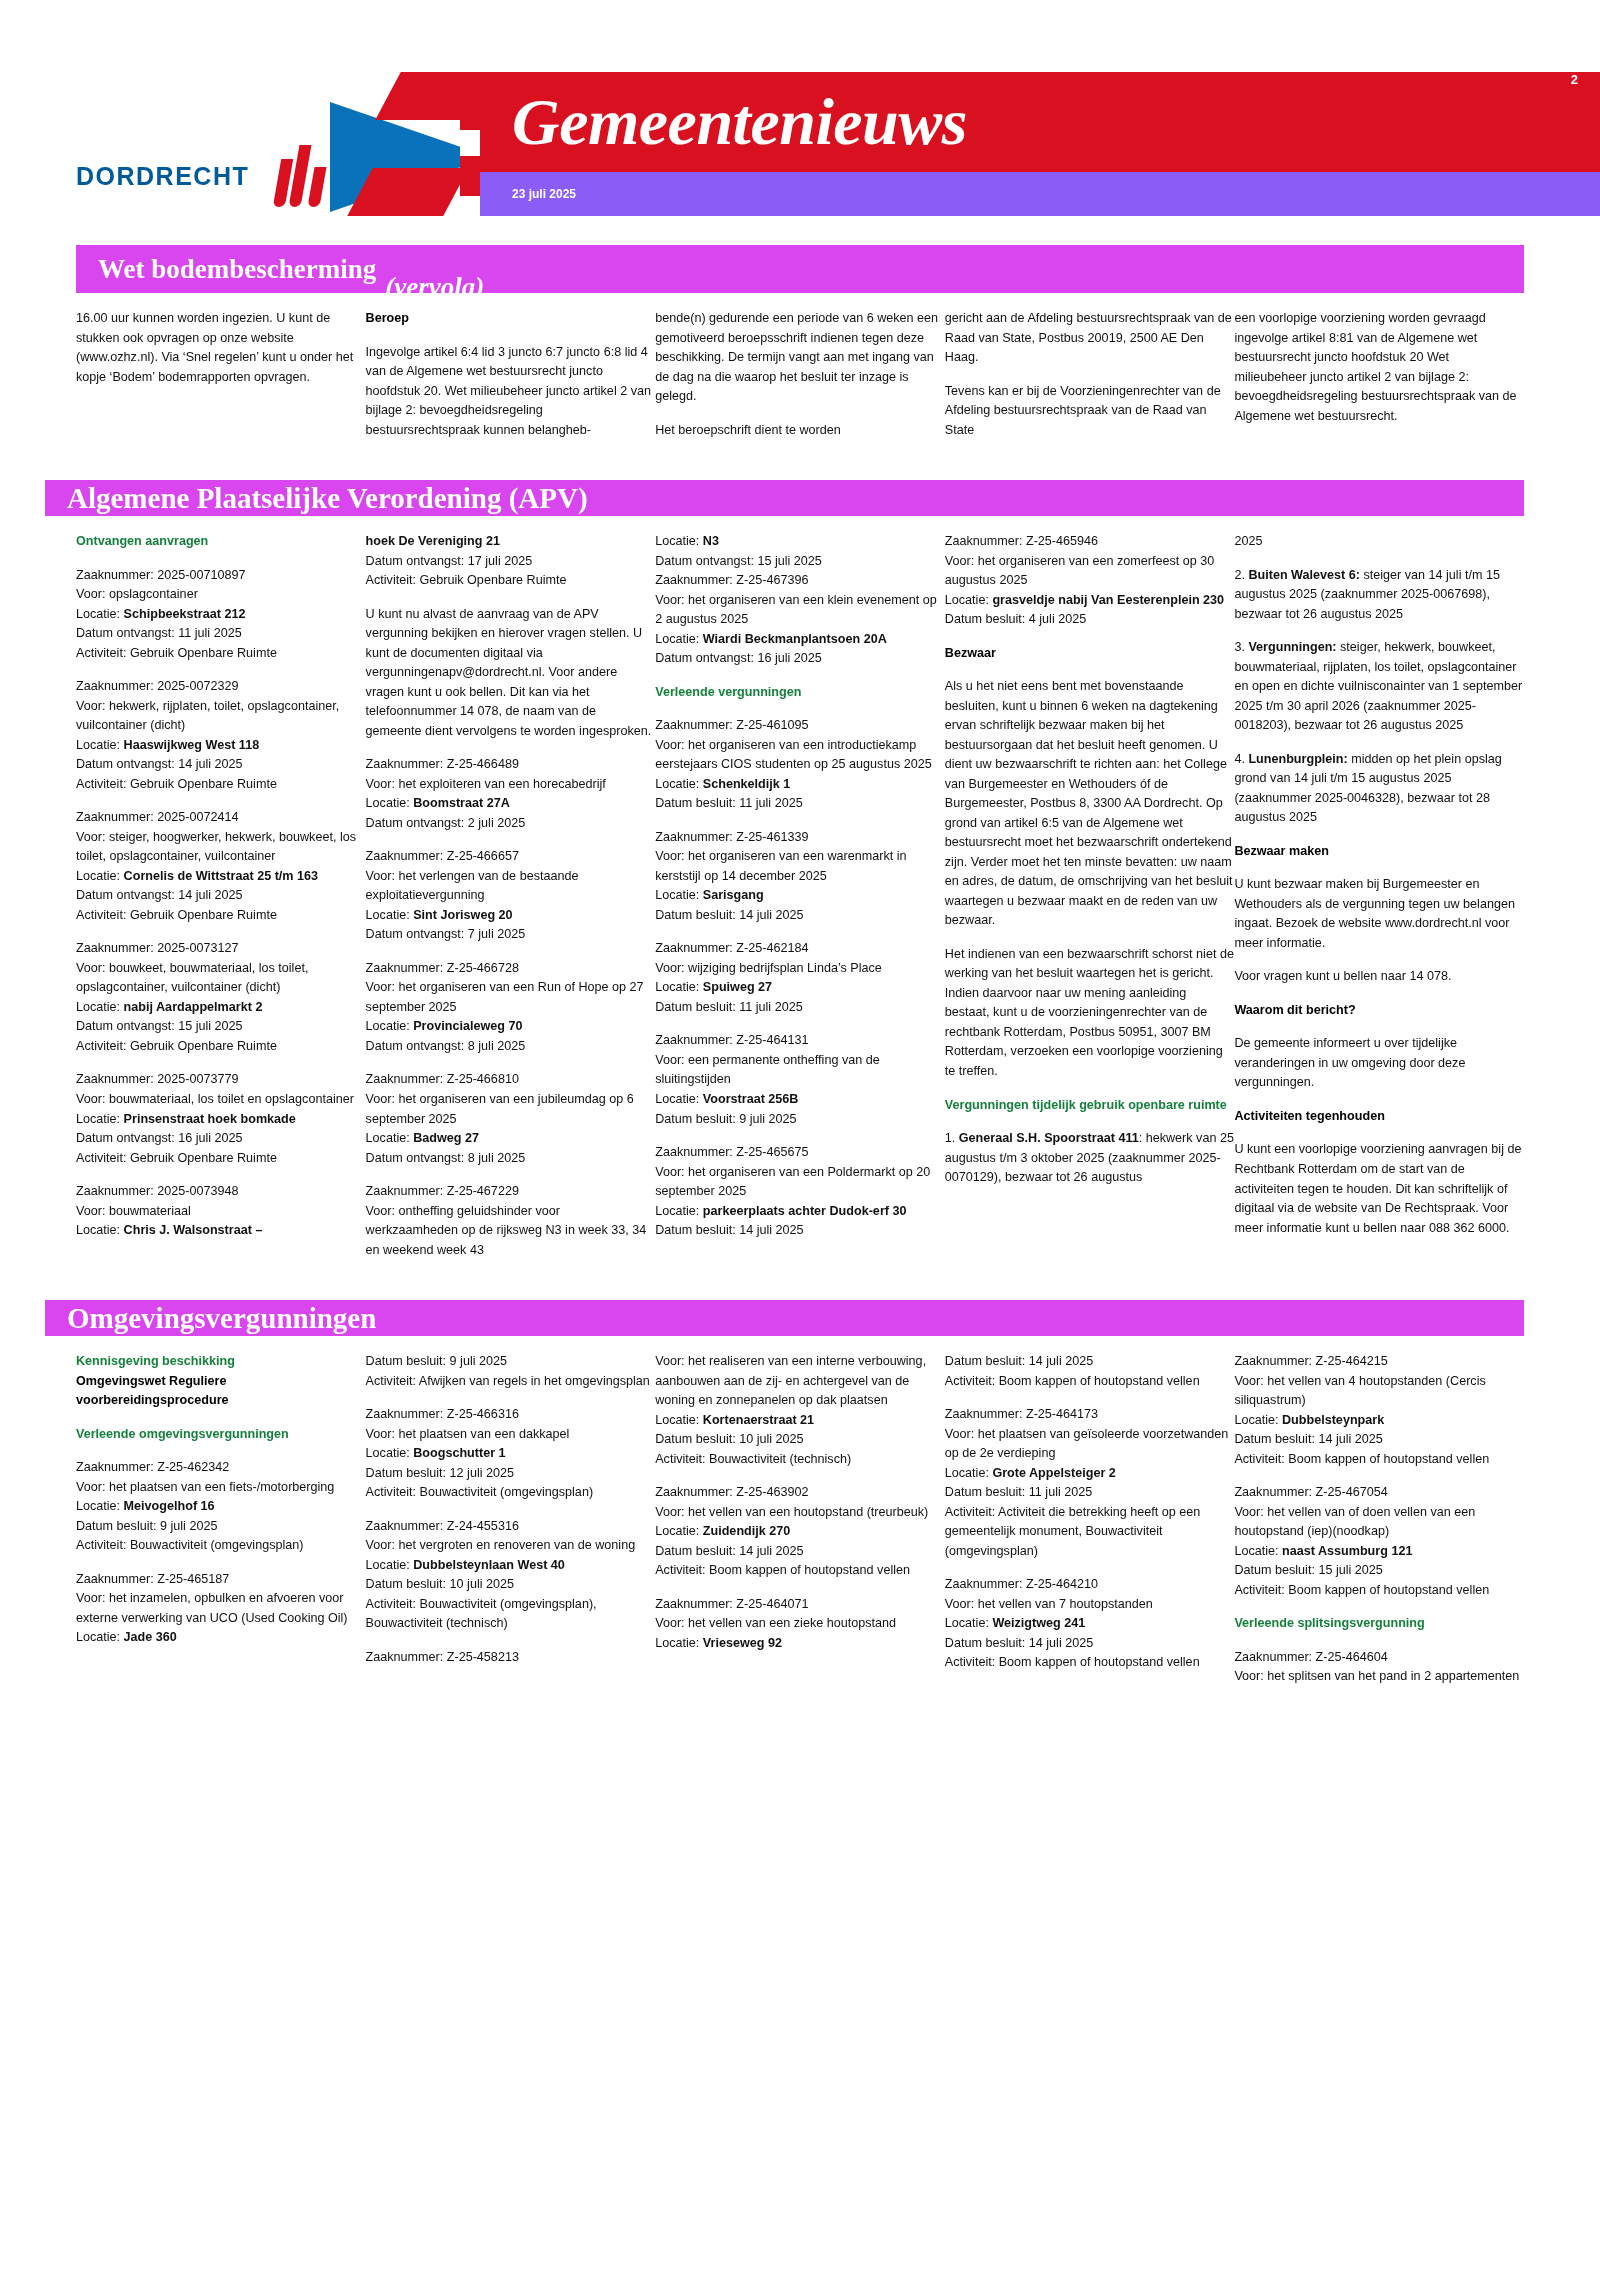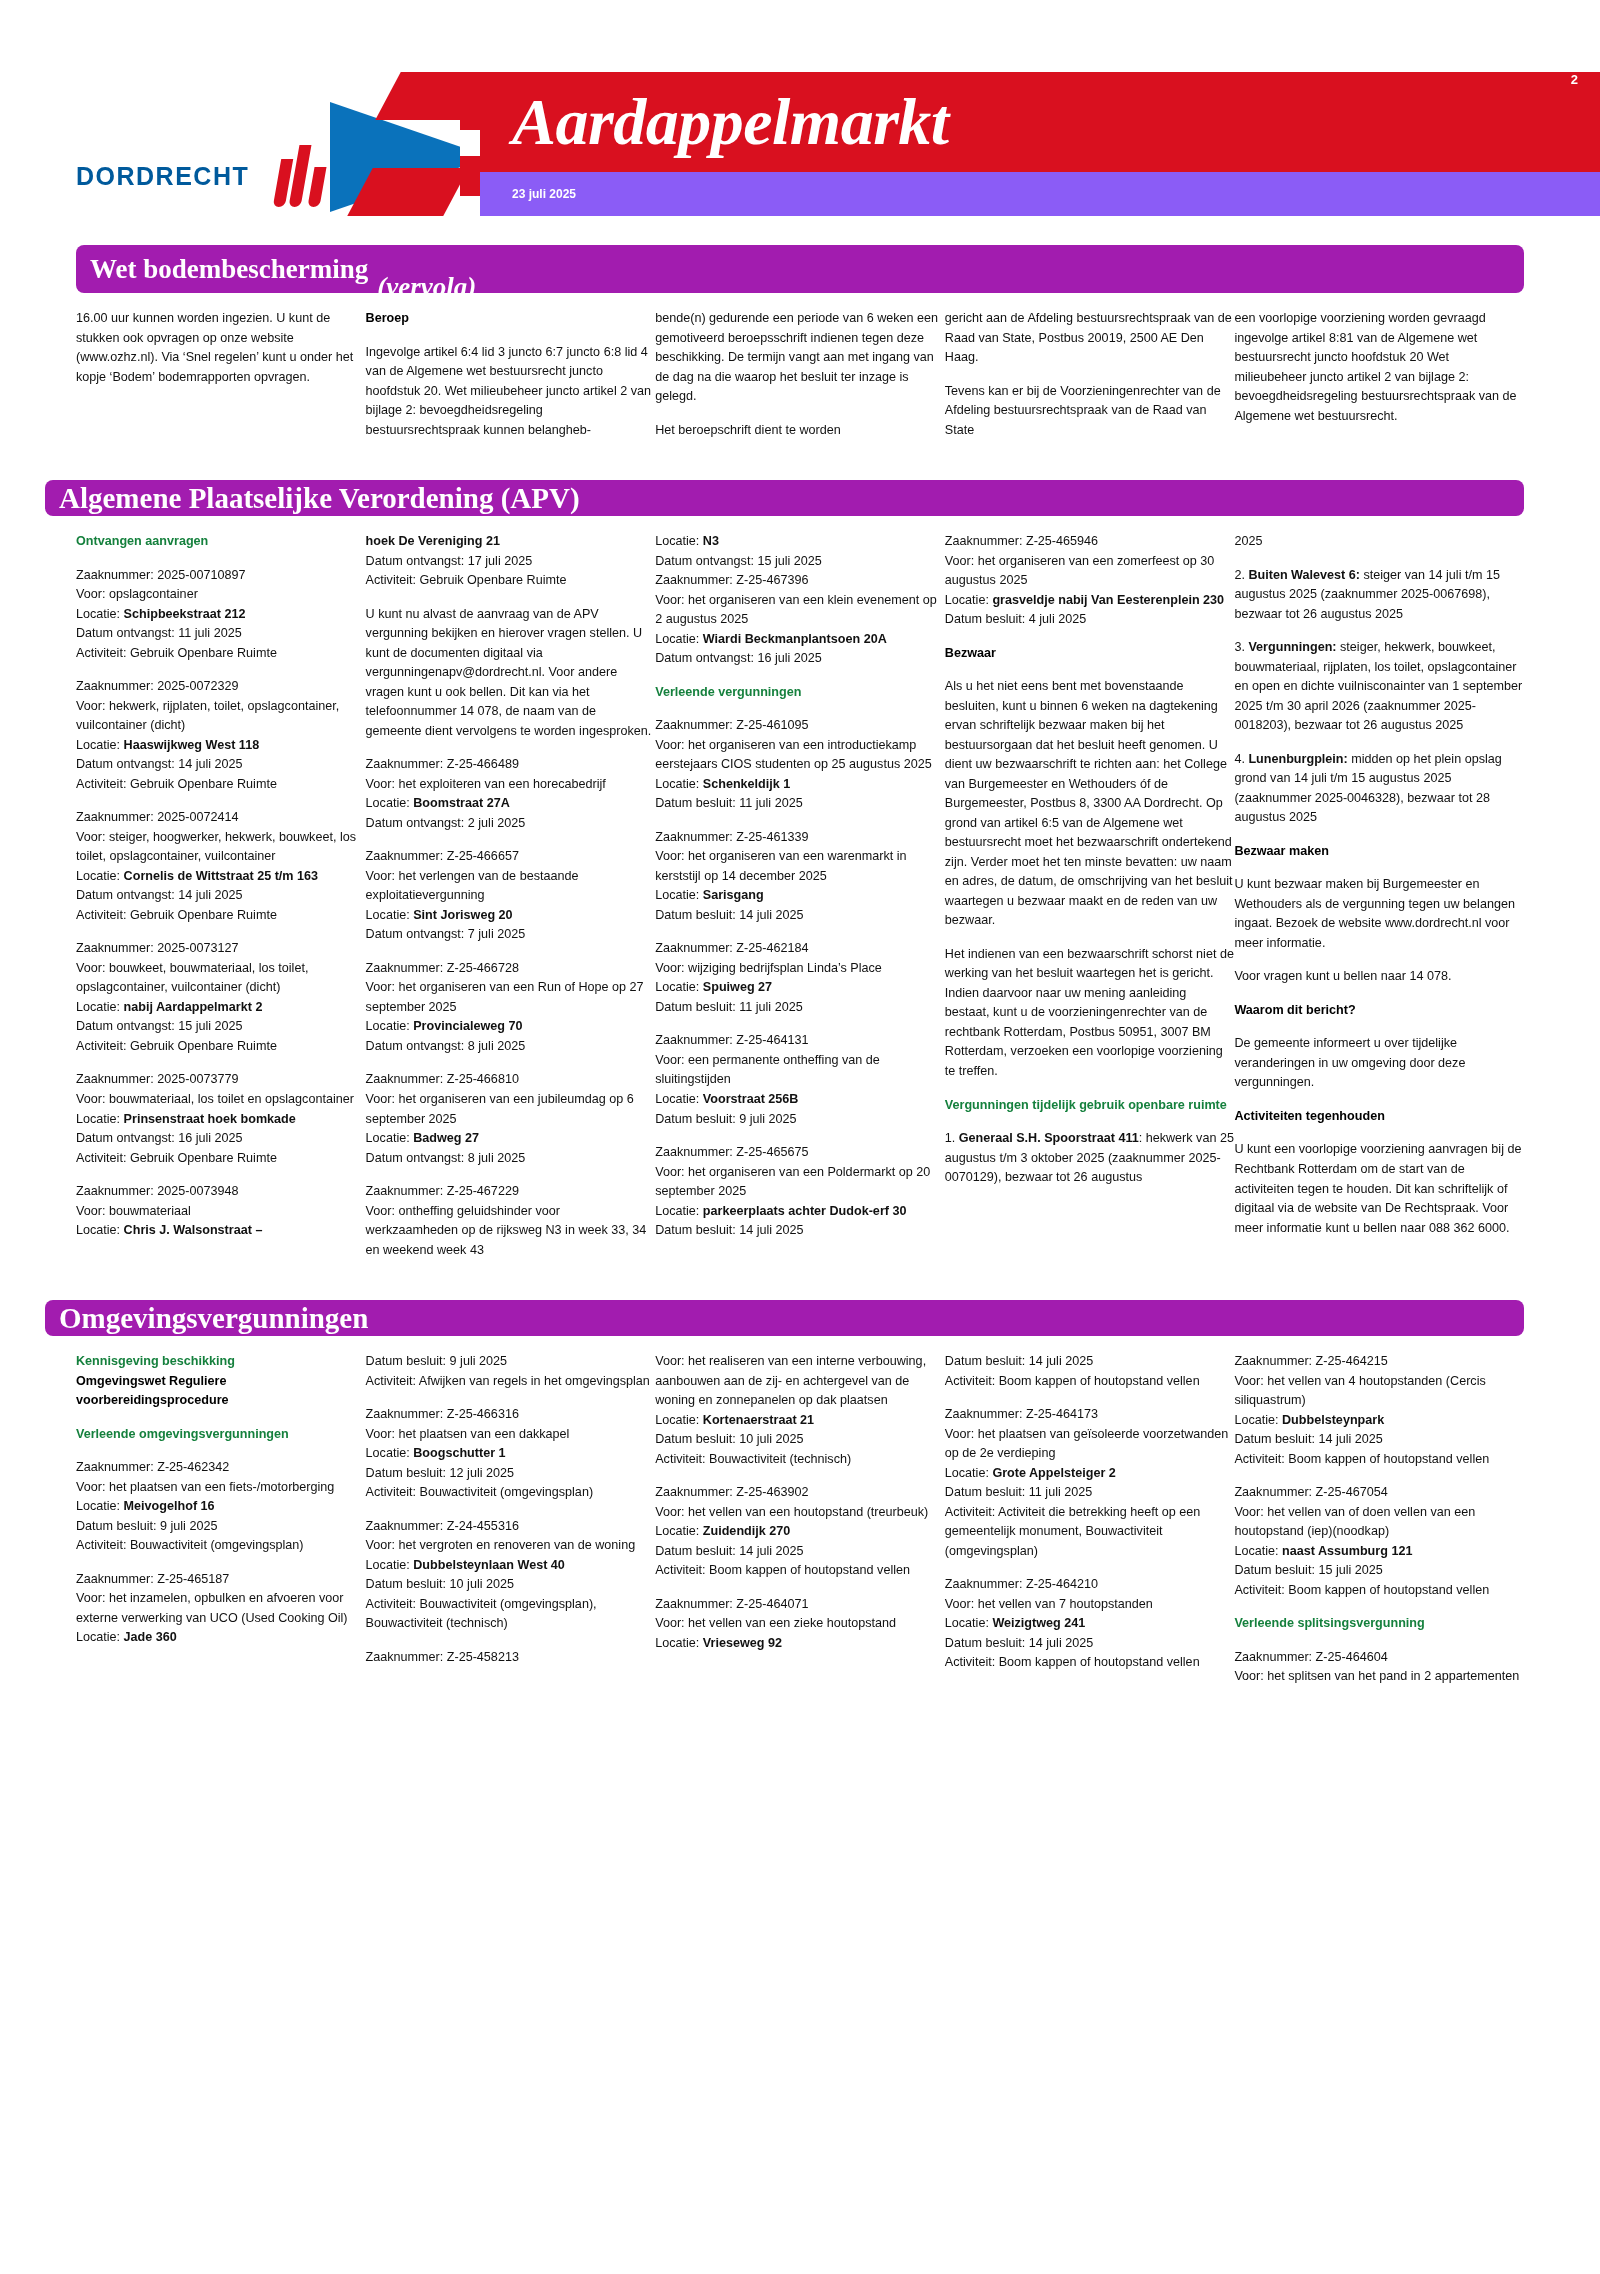--- a/index.html
+++ b/index.html
@@ -147,32 +147,31 @@
     right: 22px;
     top: 72px;
     color: #ffffff;
     font-family: "Liberation Sans", sans-serif;
     font-size: 13px;
     font-weight: bold;
   }
 
   
   .section-band {
-    background: #a21caf;
+    background: #d946ef;
     color: #ffffff;
     height: 48px;
     margin: 0 76px;
     display: flex;
     align-items: center;
-    padding-left: 14px;
+    padding-left: 22px;
     box-sizing: border-box;
     font-family: "Liberation Serif", serif;
     font-weight: bold;
     font-size: 27px;
-    border-radius: 8px;
   }
   .section-band .cont {
     font-style: italic;
     font-weight: bold;
     margin-left: 9px;
     margin-top: 36px;
   }
   .section-band.big { height: 36px; font-size: 29px; margin-left: 45px; }
 
   
@@ -219,21 +218,21 @@
     <div class="flag-art">
       <div class="blue"></div>
       <div class="r1"></div>
       <div class="r2"></div>
       <div class="wband"></div>
       <div class="wcross-v"></div>
       <div class="wcross-h"></div>
     </div>
 
     <div class="title-bar">
-      <h1>Aardappelmarkt</h1>
+      <h1>Gemeentenieuws</h1>
     </div>
     <div class="date-bar">23 juli 2025</div>
     <div class="page-number">2</div>
   </div>
 
   <div class="section-band">
     <span>Wet bodembescherming</span>
     <span class="cont">(vervolg)</span>
   </div>
   <div class="cols pad-top pad-bottom" id="bodem-cols">

